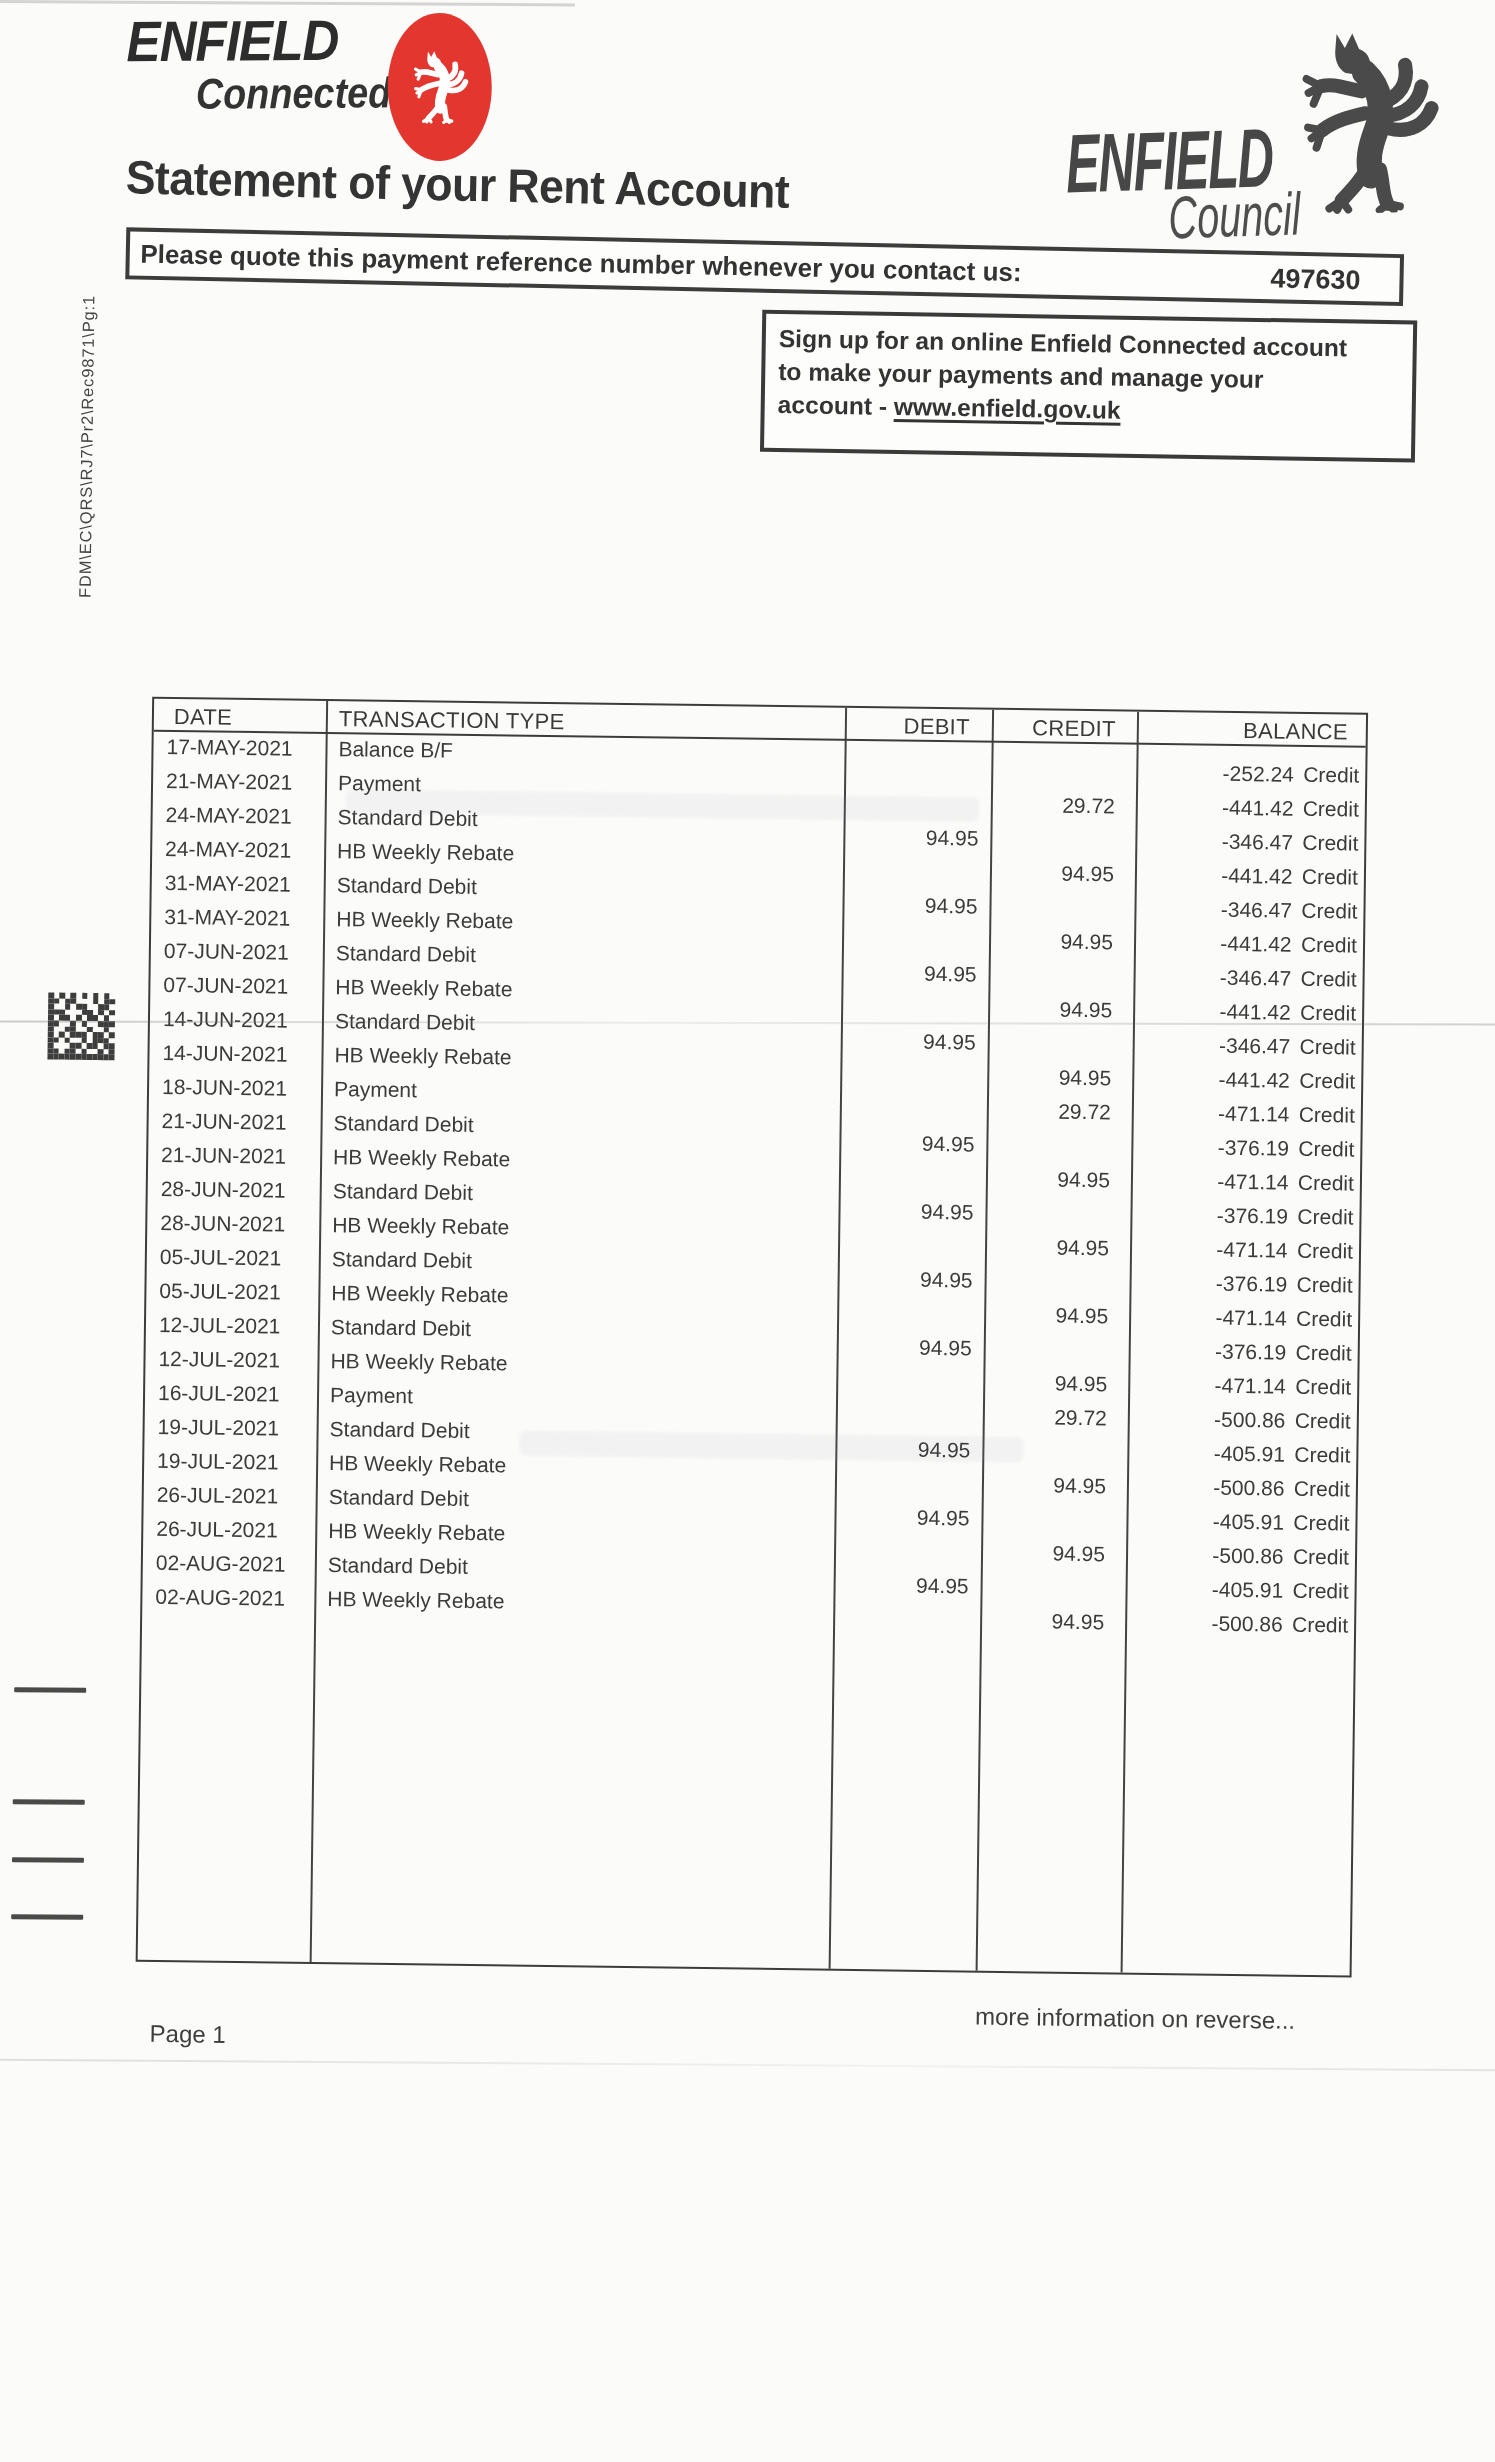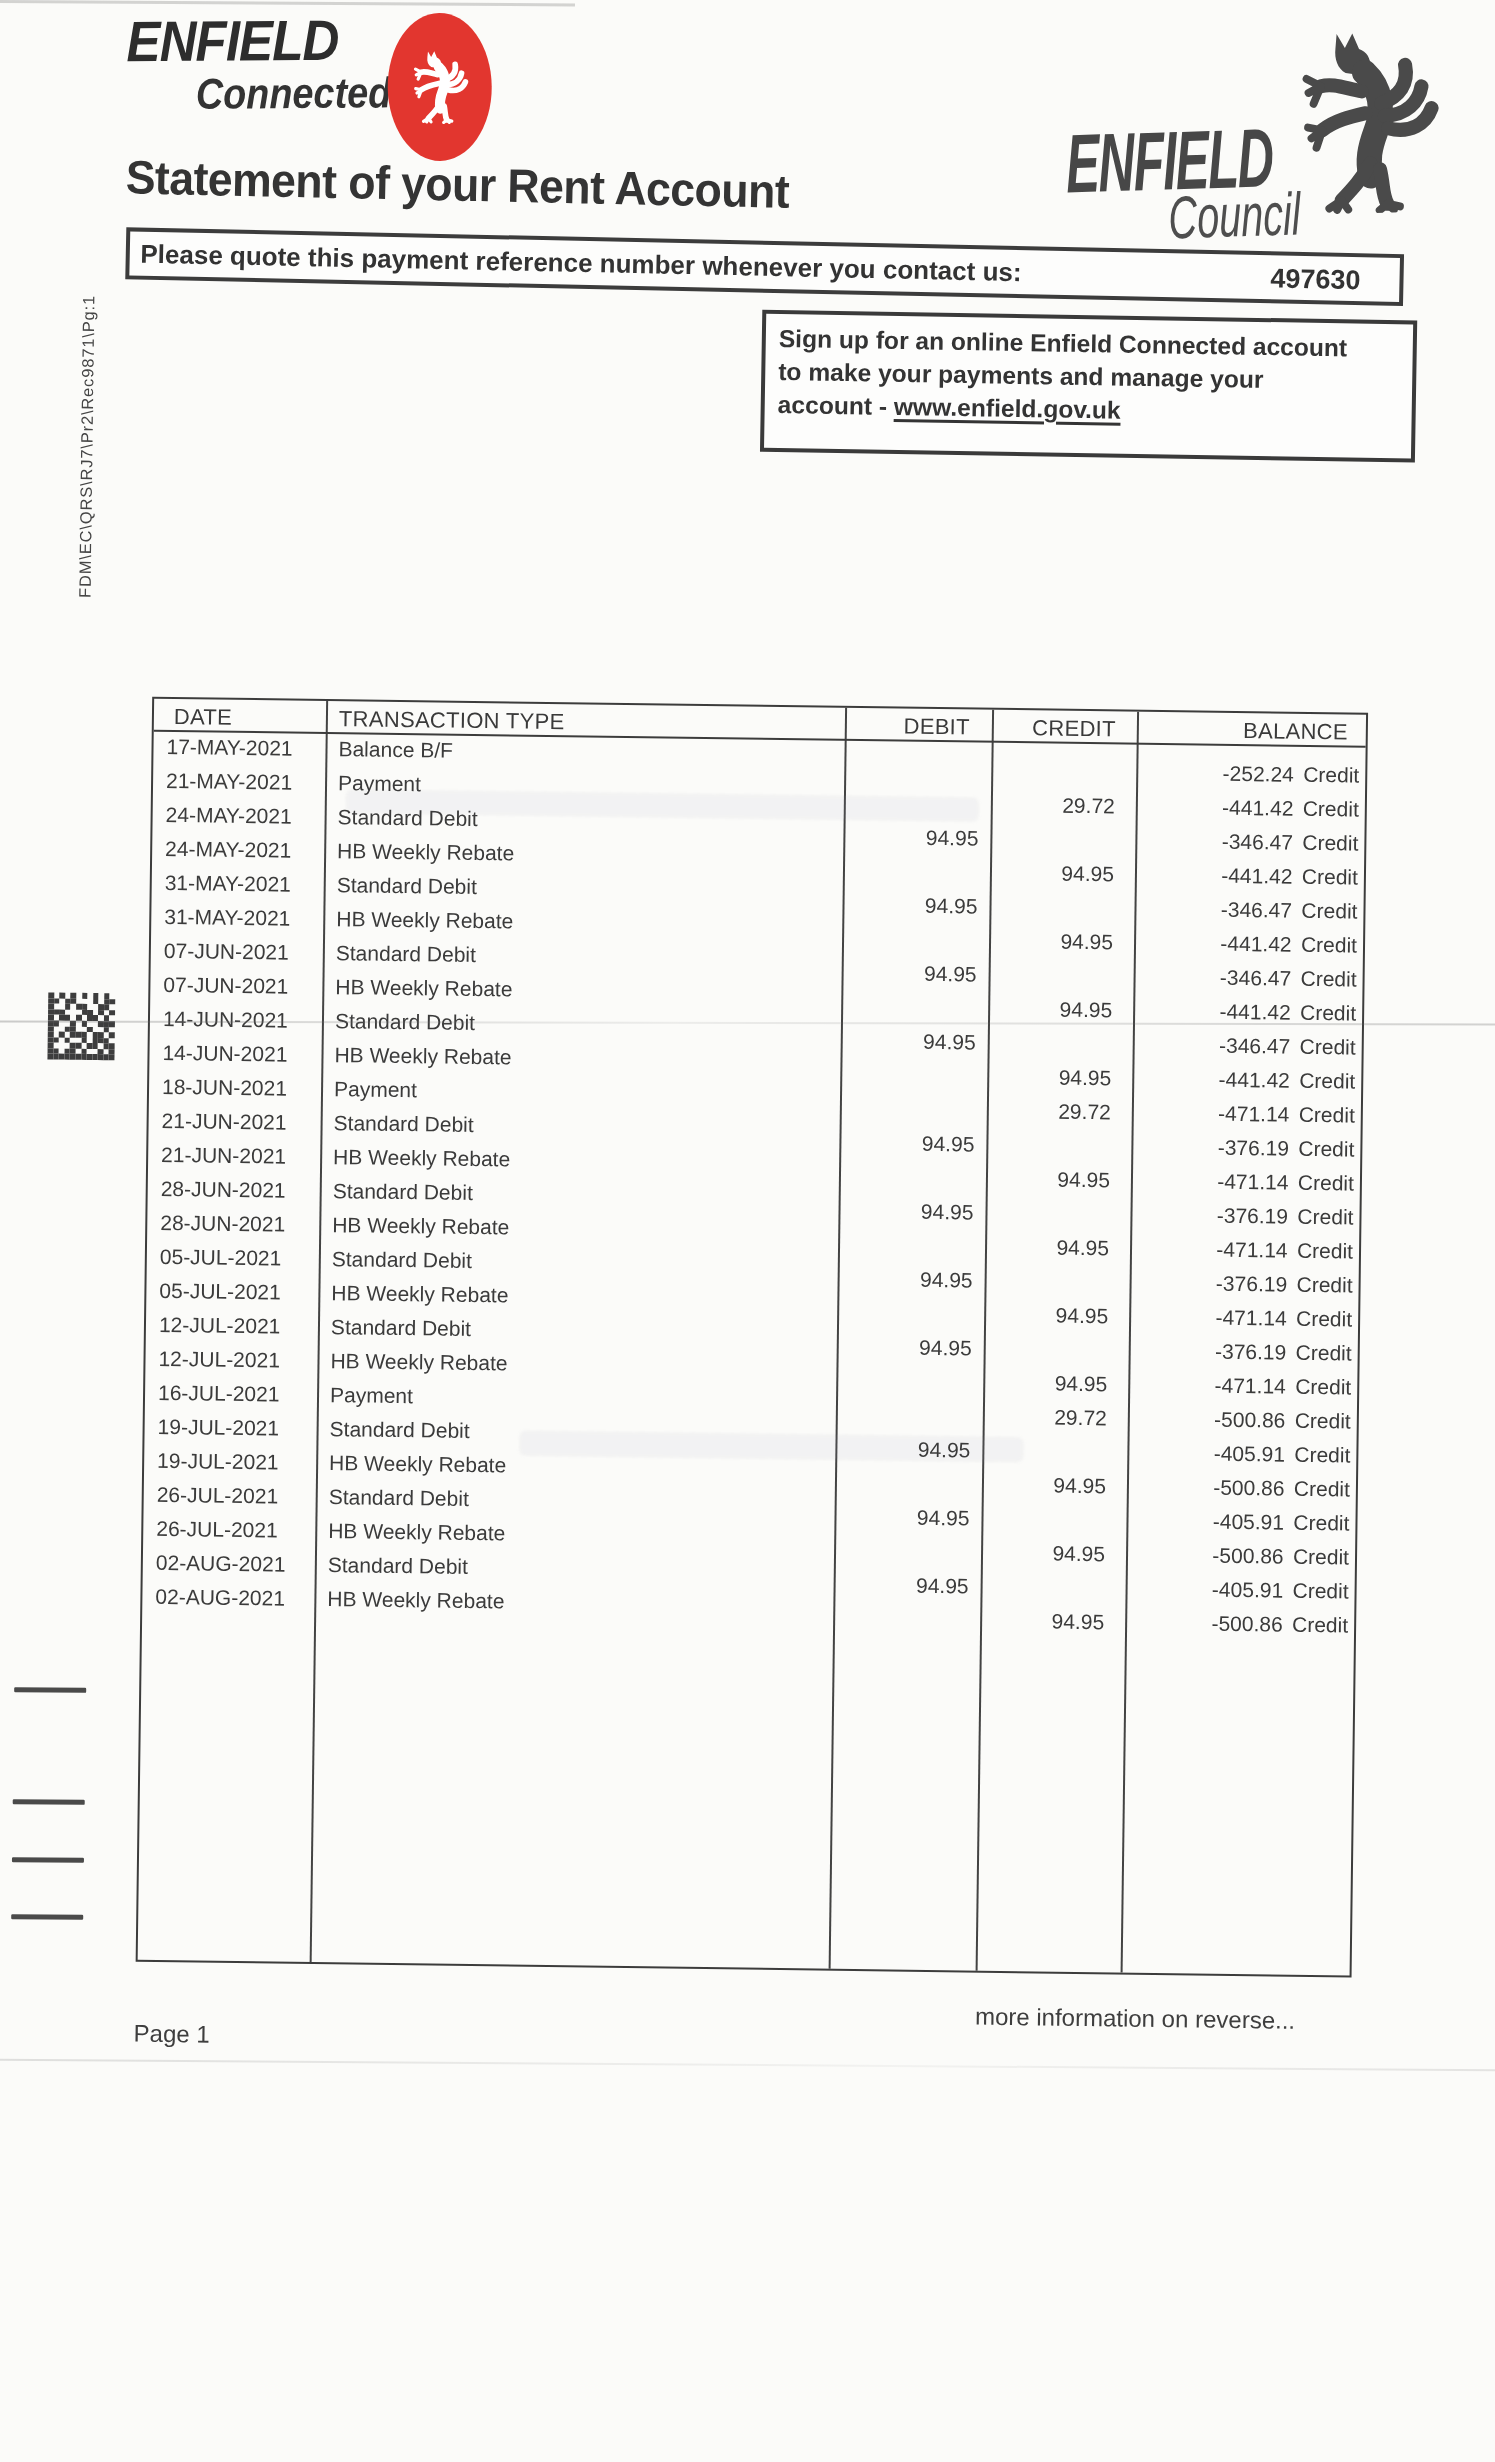--- a/index.html
+++ b/index.html
@@ -78,21 +78,21 @@
   .c-credit{left:838px;width:124px;top:14px;text-align:right;}
   .c-bal{left:984px;width:222px;top:14px;text-align:right;}
   .bal-suffix{display:inline-block;margin-left:9.4px;}
   .ghost{position:absolute;background:rgba(150,160,175,.09);border-radius:5.9px;filter:blur(1.8px);}
 
   
   .fold-mark{left:36px;width:72px;height:5.3px;background:#4a4a4a;border-radius:1.2px;transform:rotate(-0.2deg);}
   .fm1{top:1687px;} .fm2{top:1799px;} .fm3{top:1857px;} .fm4{top:1914px;}
 
   
-  .page-label{left:160px;top:2018px;font-size:24px;color:#3e3e3e;}
+  .page-label{left:176px;top:2018px;font-size:24px;color:#3e3e3e;}
   .more-info{left:1001px;top:1990px;font-size:24px;color:#3e3e3e;}
 
   
   .crease{position:absolute;left:0;width:1495px;height:1.8px;}
   .crease1{top:1022px;background:linear-gradient(90deg,rgba(100,100,100,.32),rgba(130,130,130,.12) 45%,rgba(100,100,100,.28));transform:rotate(0.12deg);}
   .crease2{top:2064px;background:linear-gradient(90deg,rgba(120,120,120,.22),rgba(140,140,140,.08) 60%,rgba(120,120,120,.18));transform:rotate(0.4deg);}
   .edge-sliver{position:absolute;left:0;top:0;width:575px;height:2.9px;background:rgba(70,70,70,.22);transform:rotate(0.35deg);transform-origin:0 0;}
 </style>
 </head>
 <body>

